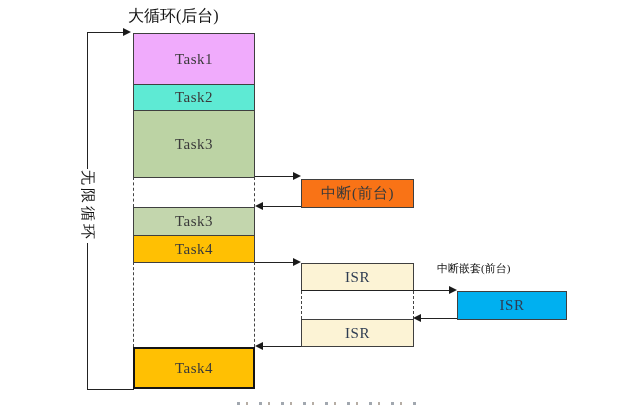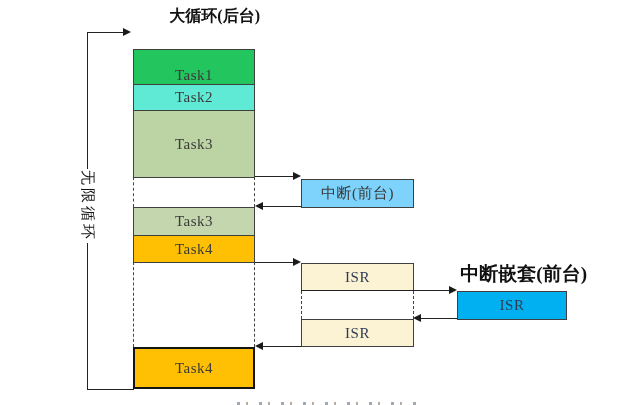--- a/index.html
+++ b/index.html
@@ -2,21 +2,21 @@
 <html><head>
 <meta charset="utf-8">
 <style>
   html,body{margin:0;padding:0;background:#fff;}
   #stage{
     position:relative;width:641px;height:405px;background:#ffffff;overflow:hidden;
     font-family:"Liberation Serif","DejaVu Serif",serif;color:#2f2f2f;
   }
   .abs{position:absolute;box-sizing:border-box;}
   
-  .title{font-size:16px;color:#111;text-align:right;white-space:nowrap;font-weight:bold;}
+  .title{font-size:16px;color:#111;text-align:left;white-space:nowrap;}
   .boxlabel{display:flex;align-items:center;justify-content:center;
             font-size:15px;color:#3a3a3a;letter-spacing:0.5px;}
   .isrtext{color:#2e3c52;}
   .vlabel{font-size:15px;color:#111;background:#fff;padding:5px 1px;
           letter-spacing:3px;white-space:nowrap;
           transform:translate(-50%,-50%) rotate(90deg);}
   
   .node{border:1px solid #3f3f3f;}
   .thick{border:2px solid #151515;}
   
@@ -37,40 +37,40 @@
 <div id="stage">
 
   <div class="abs hline" style="left:87px;top:32px;width:37px;"></div>
   <div class="abs ah-r" style="left:123px;top:28px;"></div>
   <div class="abs vline" style="left:87px;top:32px;height:358px;"></div>
   <div class="abs hline" style="left:87px;top:389px;width:47px;"></div>
   <div class="abs vlabel" style="left:87px;top:206px;">无限循环</div>
 
   <div class="abs title" style="left:128px;top:6px;width:132px;">大循环(后台)</div>
 
-  <div class="abs node boxlabel" style="left: 133px; top: 33px; width: 122px; height: 52px; background-color: #22c55e; margin-top: 16px;">Task1</div>
+  <div class="abs node boxlabel" style="left: 133px; top: 33px; width: 122px; height: 52px; background-color: #f0abfc;">Task1</div>
   <div class="abs node boxlabel" style="left: 133px; top: 84px; width: 122px; height: 27px; background-color: #5eead4;">Task2</div>
   <div class="abs node boxlabel" style="left: 133px; top: 110px; width: 122px; height: 68px; background-color: rgb(188, 211, 164);">Task3</div>
   <div class="abs node boxlabel" style="left: 133px; top: 207px; width: 122px; height: 29px; background-color: rgb(195, 214, 173);">Task3</div>
   <div class="abs node boxlabel" style="left: 133px; top: 235px; width: 122px; height: 28px; background-color: rgb(255, 192, 3);">Task4</div>
   <div class="abs node thick boxlabel" style="left: 133px; top: 347px; width: 122px; height: 42px; background-color: rgb(255, 192, 3);">Task4</div>
 
   <div class="abs dashv" style="left:133px;top:177px;height:30px;"></div>
   <div class="abs dashv" style="left:254px;top:177px;height:30px;"></div>
   <div class="abs dashv" style="left:133px;top:262px;height:85px;"></div>
   <div class="abs dashv" style="left:254px;top:262px;height:85px;"></div>
 
-  <div class="abs node boxlabel" style="left: 301px; top: 179px; width: 113px; height: 29px; background-color: #7dd3fc;">中断(前台)</div>
+  <div class="abs node boxlabel" style="left: 301px; top: 179px; width: 113px; height: 29px; background-color: #f97316;">中断(前台)</div>
 
   <div class="abs node boxlabel isrtext" style="left: 301px; top: 263px; width: 113px; height: 28px; background-color: rgb(252, 243, 213);">ISR</div>
   <div class="abs node boxlabel isrtext" style="left: 301px; top: 319px; width: 113px; height: 28px; background-color: rgb(252, 243, 213);">ISR</div>
   <div class="abs dashv" style="left:301px;top:291px;height:28px;"></div>
   <div class="abs dashv" style="left:413px;top:291px;height:28px;"></div>
 
-  <div class="abs title" style="left:437px;top:261px;width:150px;font-size:19px;">中断嵌套(前台)</div>
+  <div class="abs title" style="left:437px;top:261px;width:150px;font-size:11px;">中断嵌套(前台)</div>
   <div class="abs node boxlabel isrtext" style="left: 457px; top: 291px; width: 110px; height: 29px; background-color: rgb(0, 176, 240);">ISR</div>
 
   <div class="abs hline" style="left:255px;top:176px;width:38px;"></div>
   <div class="abs ah-r" style="left:293px;top:172px;"></div>
 
   <div class="abs hline" style="left:263px;top:206px;width:38px;"></div>
   <div class="abs ah-l" style="left:255px;top:202px;"></div>
 
   <div class="abs hline" style="left:255px;top:262px;width:38px;"></div>
   <div class="abs ah-r" style="left:293px;top:258px;"></div>

